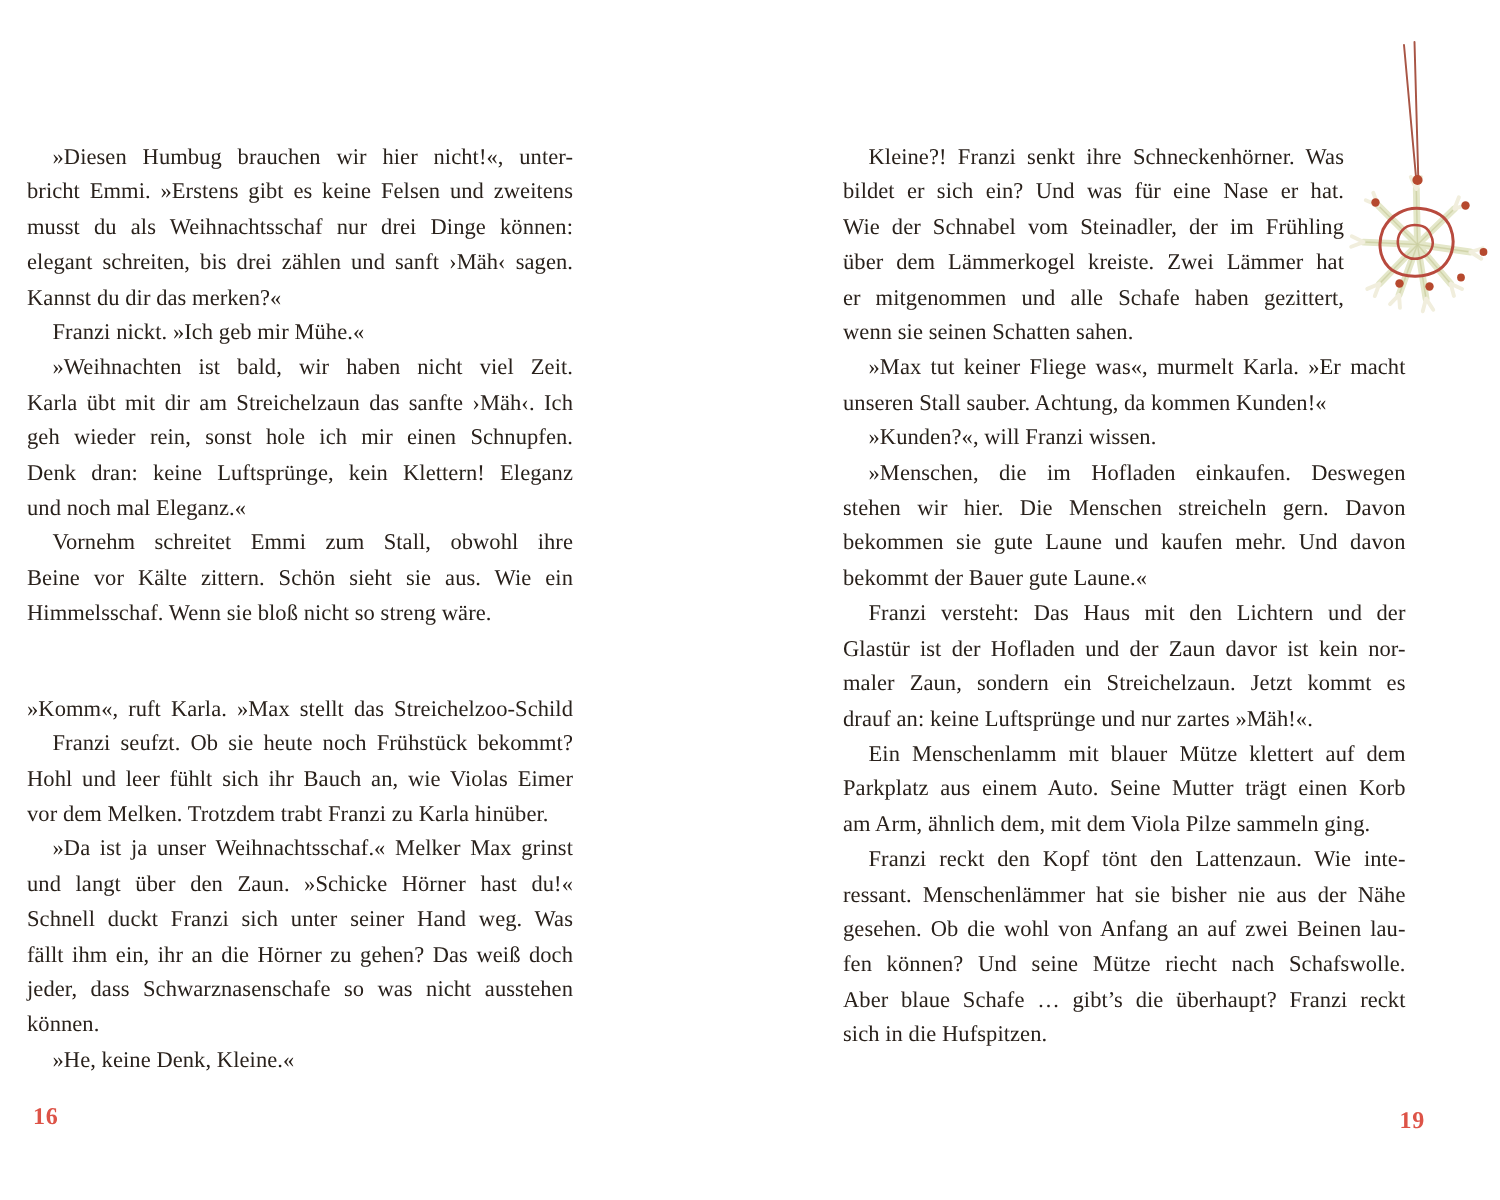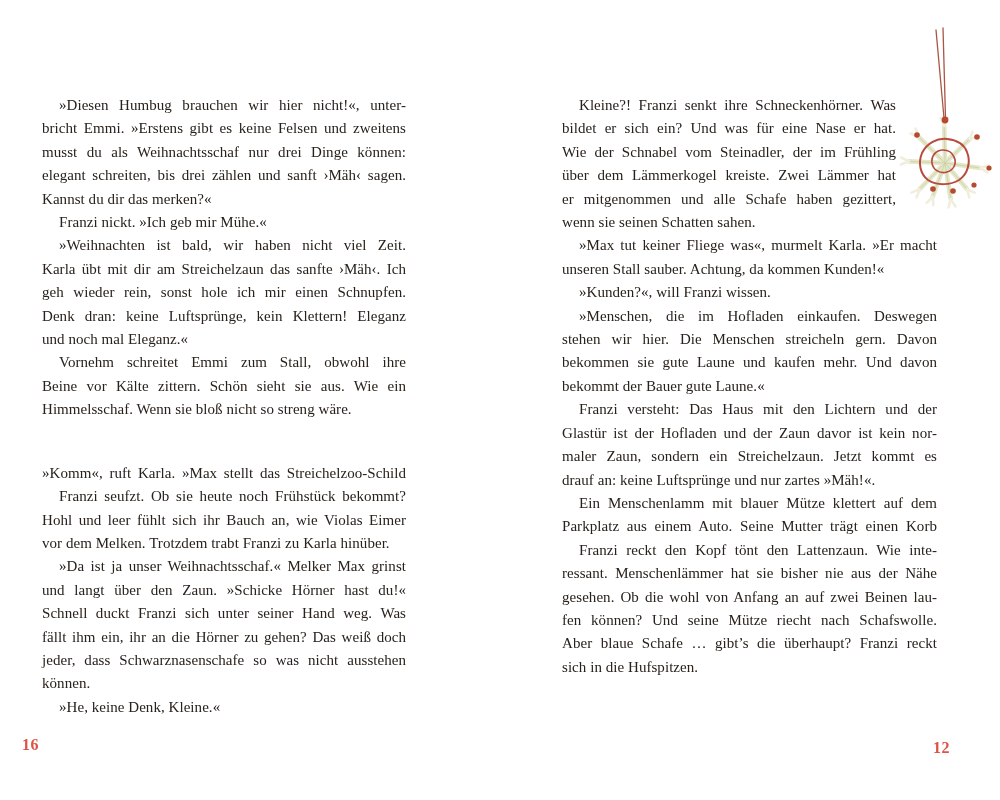--- a/index.html
+++ b/index.html
@@ -16,21 +16,21 @@
     font-family: "Liberation Serif", "DejaVu Serif", serif;
     color: var(--text-color, #29211b);
   }
   .text-col {
     position: absolute;
     top: 94px;
     font-size: 15px;
     line-height: 23.4px;
     letter-spacing: 0.05px;
   }
-  .text-col.left  { left: 42px;  width: 364px; }
+  .text-col.left  { left: 18px;  width: 364px; }
   .text-col.right { left: 562px; width: 375px; }
 
   .paragraph { margin: 0; }
   .paragraph.gap-before { margin-top: 40px; }
   .paragraph.narrow { width: 334px; }
 
   .line {
     text-align: justify;
     text-align-last: justify;
     white-space: normal;
@@ -138,20 +138,21 @@
       </div>
       <div class="paragraph">
         <div class="line indent">Franzi versteht: Das Haus mit den Lichtern und der</div>
         <div class="line">Glastür ist der Hofladen und der Zaun davor ist kein nor-</div>
         <div class="line">maler Zaun, sondern ein Streichelzaun. Jetzt kommt es</div>
         <div class="line last">drauf an: keine Luftsprünge und nur zartes »Mäh!«.</div>
       </div>
       <div class="paragraph">
         <div class="line indent">Ein Menschenlamm mit blauer Mütze klettert auf dem</div>
         <div class="line">Parkplatz aus einem Auto. Seine Mutter trägt einen Korb</div>
+        <div class="line last">am Arm, ähnlich dem, mit dem Viola Pilze sammeln ging.</div>
       </div>
       <div class="paragraph">
         <div class="line indent">Franzi reckt den Kopf tönt den Lattenzaun. Wie inte-</div>
         <div class="line">ressant. Menschenlämmer hat sie bisher nie aus der Nähe</div>
         <div class="line">gesehen. Ob die wohl von Anfang an auf zwei Beinen lau-</div>
         <div class="line">fen können? Und seine Mütze riecht nach Schafswolle.</div>
         <div class="line">Aber blaue Schafe … gibt’s die überhaupt? Franzi reckt</div>
         <div class="line last">sich in die Hufspitzen.</div>
       </div>
     </div>
@@ -205,15 +206,15 @@
       <circle class="bead" cx="34" cy="113" r="2.8"></circle>
       <circle class="bead" cx="94" cy="115" r="2.8"></circle>
       <circle class="bead" cx="106" cy="146" r="2.6"></circle>
       <circle class="bead" cx="50" cy="167" r="2.8"></circle>
       <circle class="bead" cx="70" cy="169" r="2.8"></circle>
       <circle class="bead" cx="91" cy="163" r="2.6"></circle>
     </g>
   </svg>
 
   <div class="pagenum left">16</div>
-  <div class="pagenum right">12</div>
+  <div class="pagenum right">19</div>
 
 </div>
 
 </body></html>

